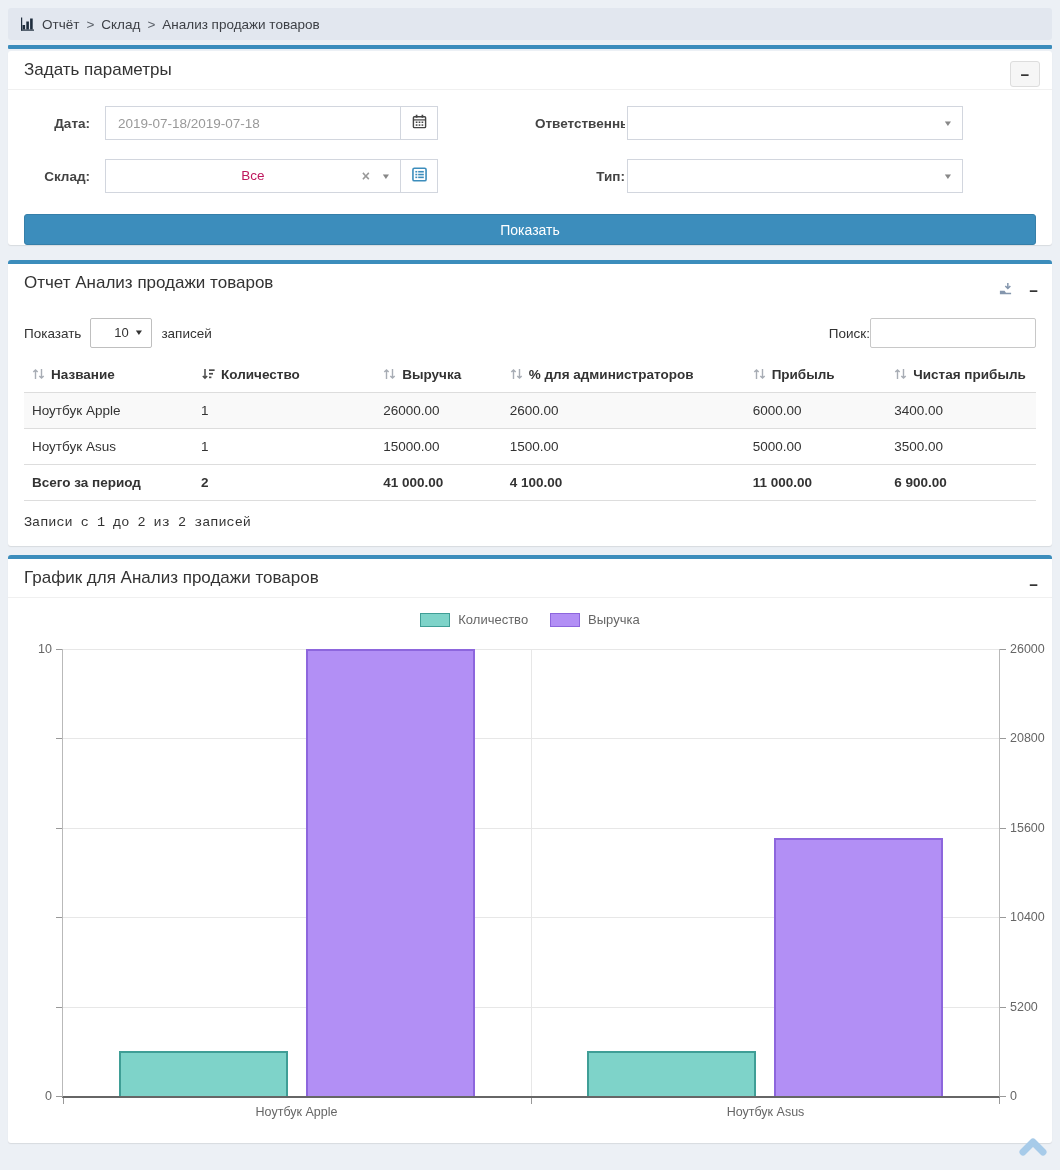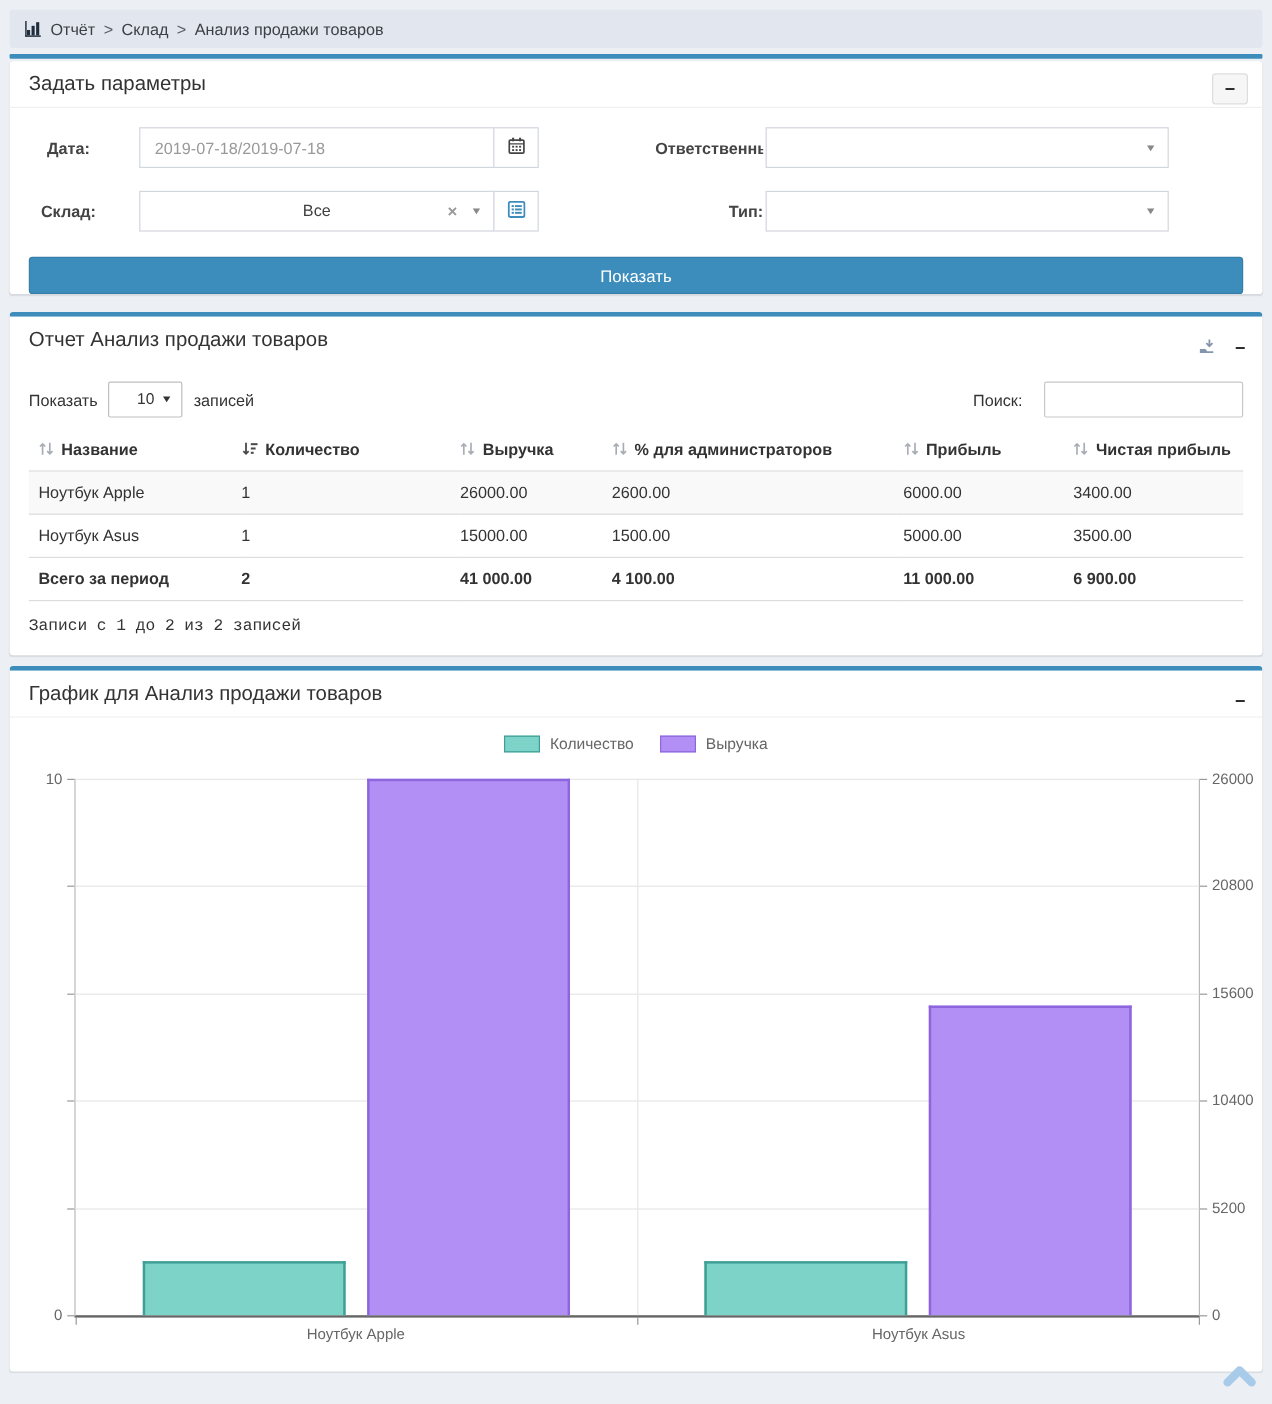--- a/index.html
+++ b/index.html
@@ -24,41 +24,41 @@
   .box-title { margin:0; font-size:17px; font-weight:normal; color:#333; }
   .box-tools { position:absolute; right:12px; top:10px; display:flex; align-items:center; gap:12px; }
   .btn-boxed { width:30px; height:26px; background:#f6f6f6; border:1px solid #ddd; border-radius:3px; display:flex; align-items:center; justify-content:center; cursor:pointer; }
   .minus-glyph { font-weight:bold; color:#2b2b2b; font-size:15px; line-height:1; }
   .tool-plain { background:none; border:none; padding:2px; cursor:pointer; display:flex; align-items:center; }
 
   
   .form-grid { padding:16px 16px 2px; }
   .form-row { display:flex; align-items:center; margin-bottom:19px; }
   .lbl { font-weight:bold; color:#444; font-size:13.5px; }
-  .lbl-left { width:66px; text-align:center; margin-right:26px; flex:none; }
+  .lbl-left { width:66px; text-align:right; margin-right:15px; flex:none; }
   .lbl-right { width:90px; margin-left:97px; text-align:right; white-space:nowrap; overflow:hidden; flex:none; }
   .ctl-left { width:333px; display:flex; flex:none; }
   .ctl-right { width:336px; flex:none; margin-left:2px; }
   .txt-input { height:34px; border:1px solid #d2d6de; padding:0 12px; font-size:13.5px; color:#999; font-family:inherit; width:100%; border-radius:0; background:#fff; }
   .addon-btn { width:38px; height:34px; flex:none; background:#fff; border:1px solid #d2d6de; margin-left:-1px; display:flex; align-items:center; justify-content:center; cursor:pointer; padding:0; }
   .date-wrap { flex:1; }
   .sel-box { position:relative; height:34px; border:1px solid #d2d6de; background:#fff; cursor:pointer; }
   .sel-caret { position:absolute; right:10px; top:50%; transform:translateY(-50%) scaleX(1.3); color:#888; font-size:8px; }
-  .sel-center-text { display:block; text-align:center; line-height:32px; font-size:13.5px; color:#404040; }
+  .sel-center-text { display:block; text-align:center; line-height:32px; font-size:13.5px; color:#be185d; }
   .sel-clear { position:absolute; right:30px; top:50%; transform:translateY(-50%); color:#999; font-weight:bold; font-size:14px; cursor:pointer; }
   .wh-select { flex:1; }
 
   .show-btn { display:block; width:calc(100% - 32px); margin:0 16px 15px; height:31px; background:#3c8dbc; border:1px solid #367fa9; border-radius:3px; color:#fff; font-size:14px; font-family:inherit; cursor:pointer; }
 
   
   .dt-controls { display:flex; justify-content:space-between; align-items:center; padding:16px 16px 6px; font-size:13.5px; color:#333; }
   .length-wrap { display:flex; align-items:center; gap:9px; }
   .length-select { position:relative; width:62px; height:30px; border:1px solid #bfbfbf; border-radius:2px; background:#fff; cursor:pointer; text-align:center; line-height:28px; font-size:13px; color:#333; }
   .length-select .sel-caret { right:8px; }
-  .search-wrap { display:flex; align-items:center; gap:18px; }
+  .search-wrap { display:flex; align-items:center; gap:0; }
   .search-input { width:166px; height:30px; border:1px solid #c8c8c8; border-radius:2px; padding:0 8px; font-family:inherit; font-size:13px; }
 
   
   table.report { width:calc(100% - 32px); margin:4px 16px 0; border-collapse:collapse; font-size:13.5px; color:#333; table-layout:fixed; }
   table.report th { text-align:left; font-weight:bold; padding:9px 6px 9px 0; border-bottom:1px solid #ddd; white-space:nowrap; overflow:hidden; cursor:pointer; }
   table.report th:first-child, table.report td:first-child { padding-left:8px; }
   table.report th:nth-child(1){width:17.5%;} table.report th:nth-child(2){width:18%;}
   table.report th:nth-child(3){width:12.5%;} table.report th:nth-child(4){width:24%;}
   table.report th:nth-child(5){width:14%;}  table.report th:nth-child(6){width:14%;}
   table.report td { padding:10px 6px 10px 0; border-top:1px solid #ddd; }

